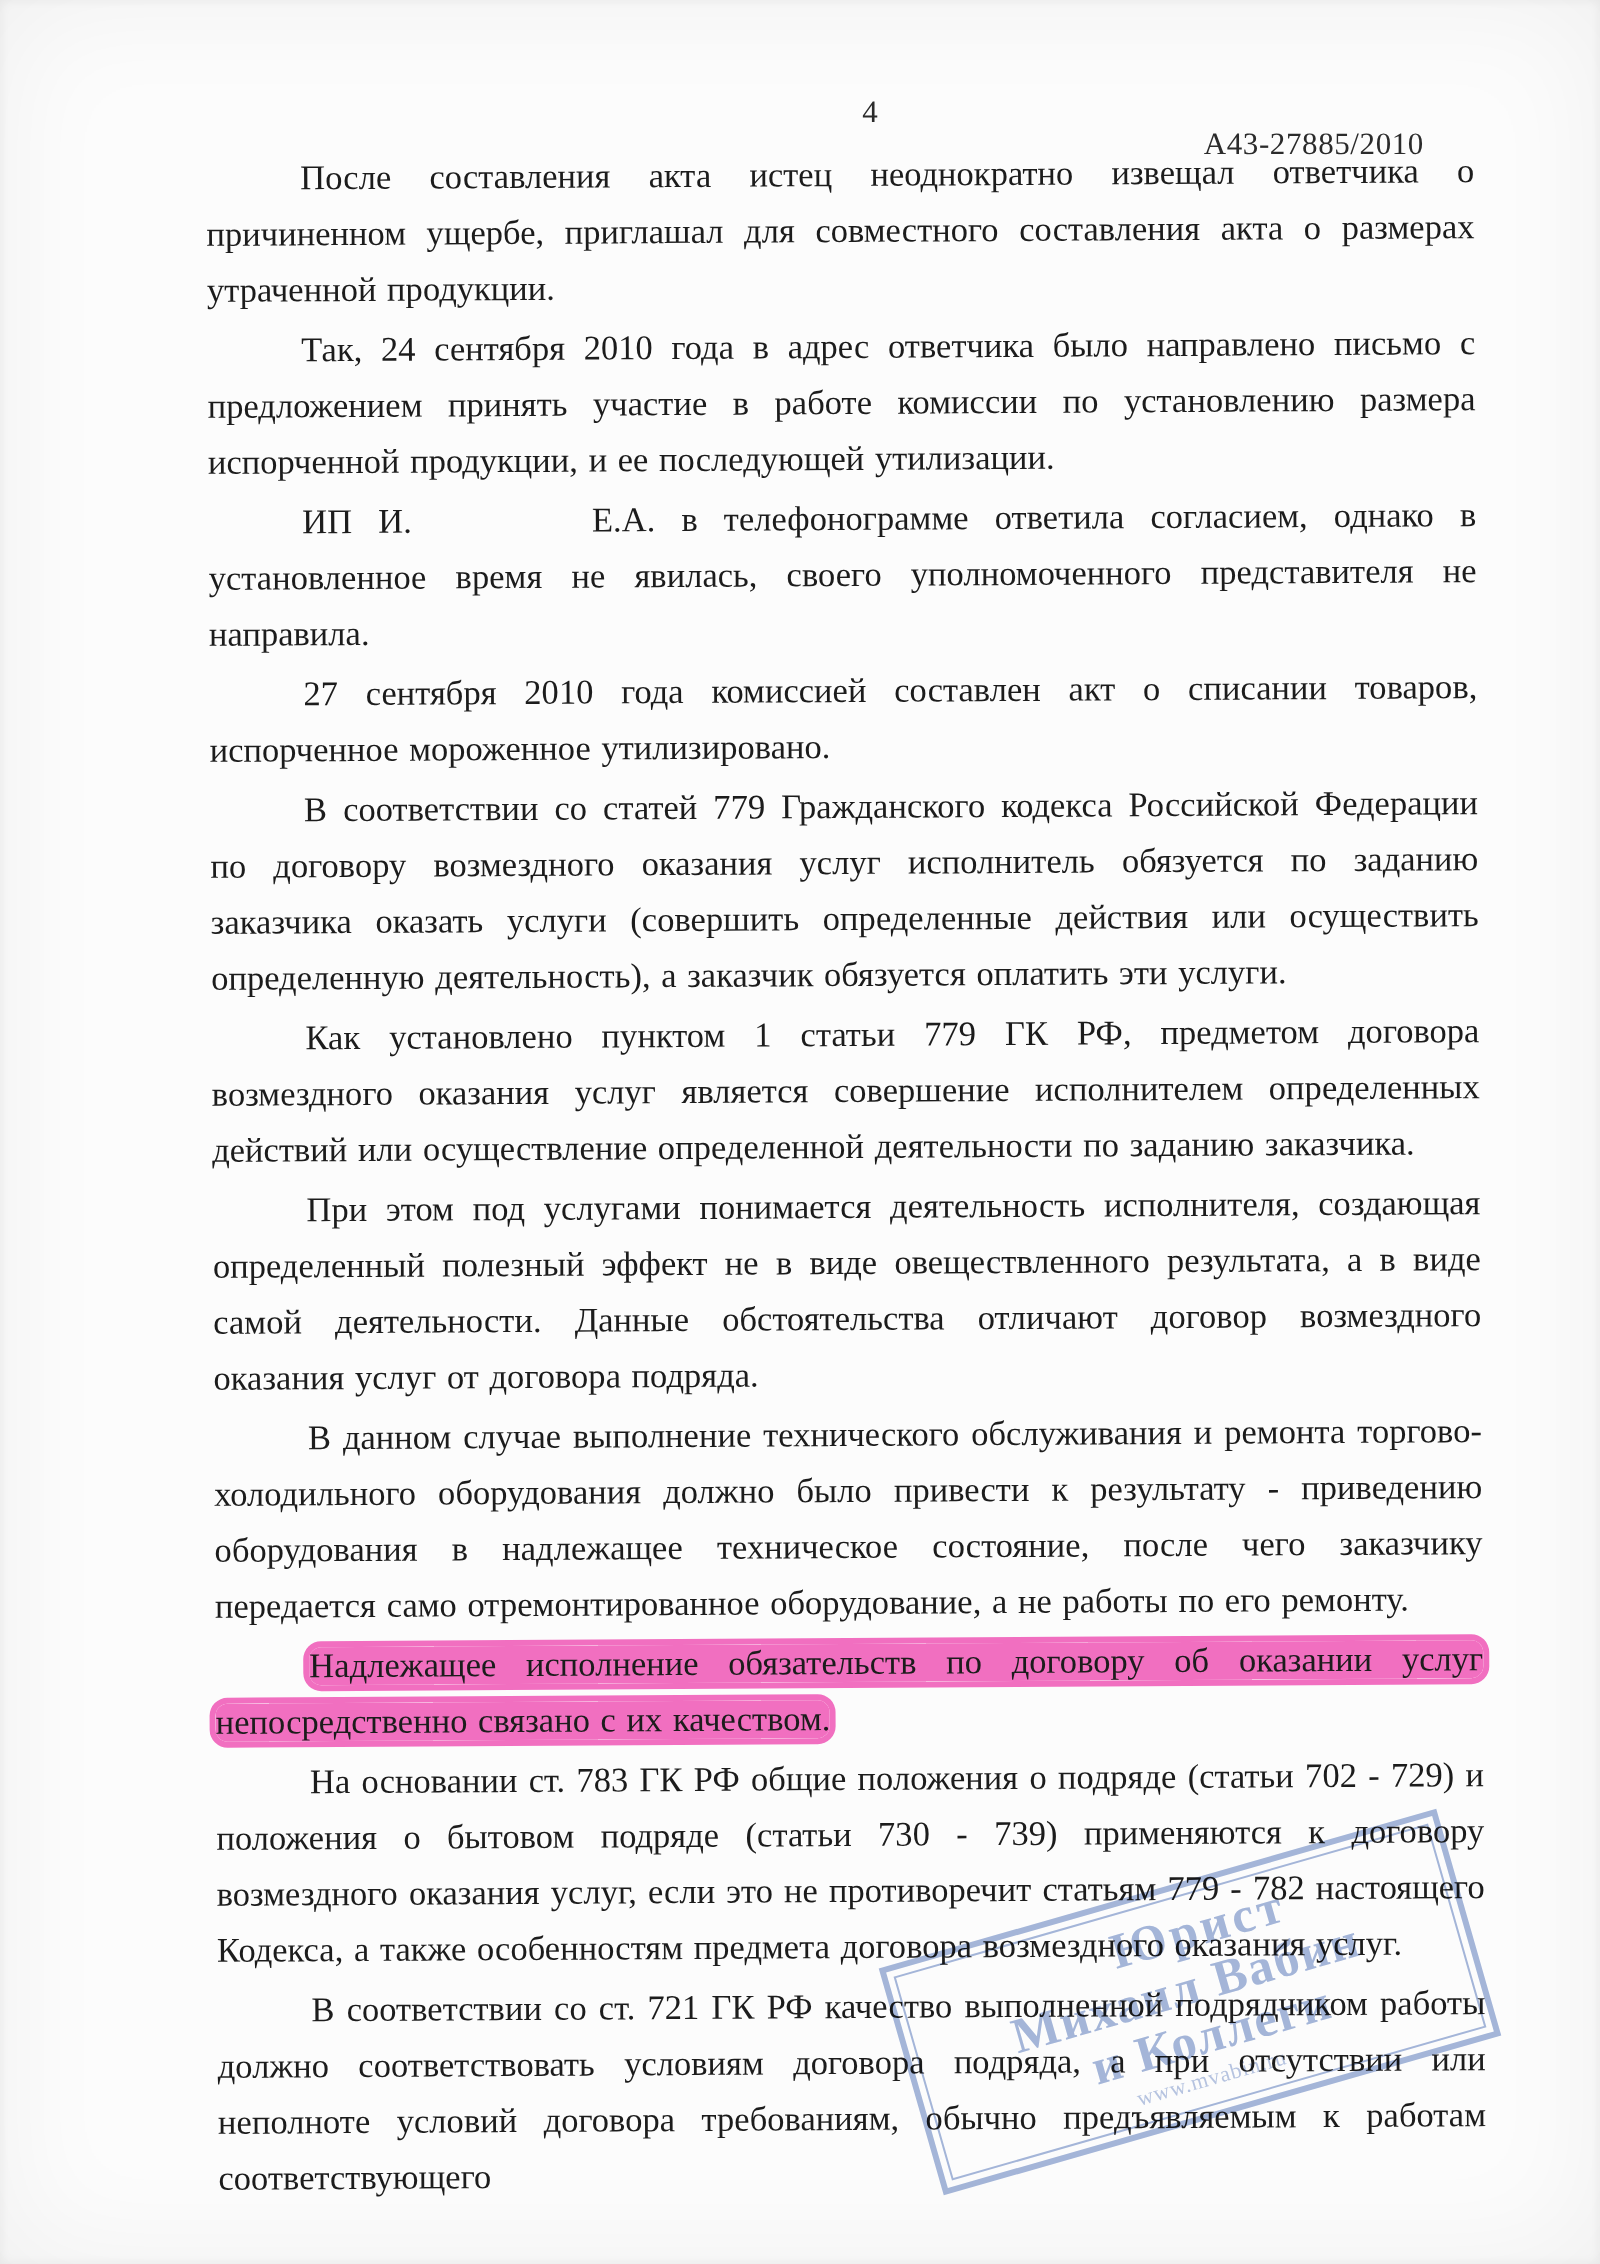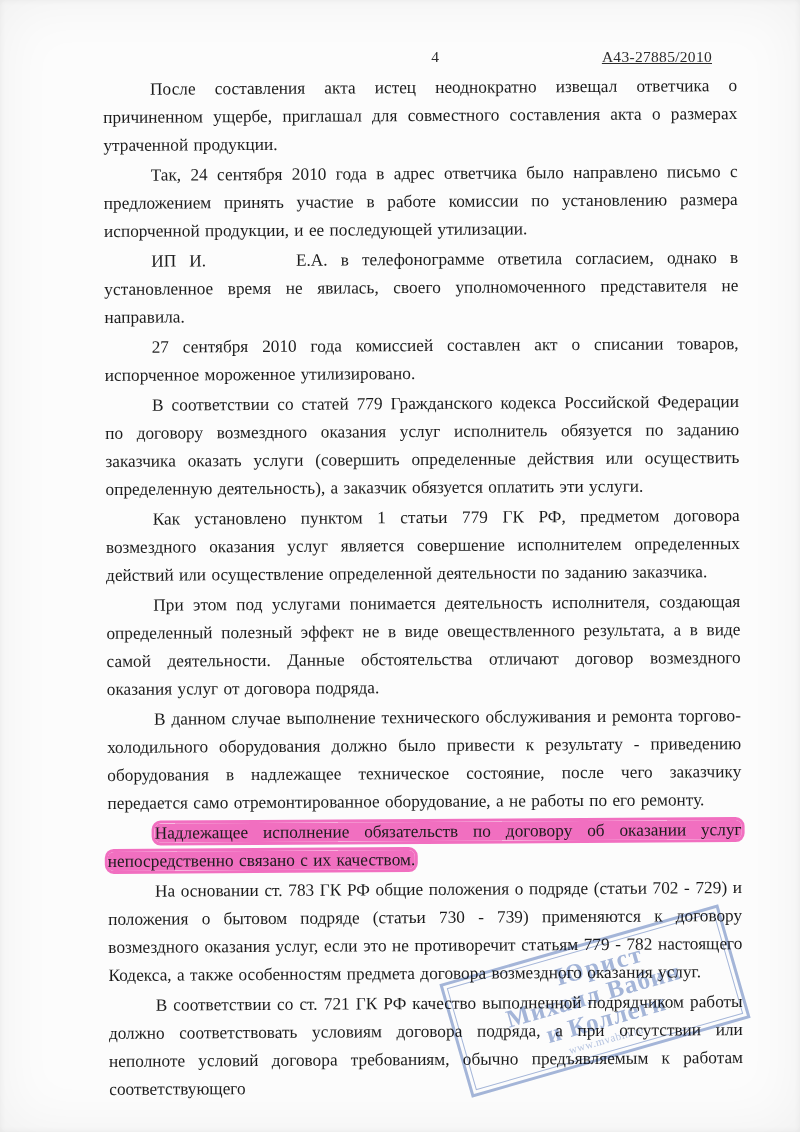--- a/index.html
+++ b/index.html
@@ -15,21 +15,21 @@
   }
   
   .header{
     position:absolute;top:48px;left:103px;width:634px;height:22px;
     font-size:15.5px;color:#2b2b2b;
   }
   .page-num{
     position:absolute;left:0;right:0;text-align:center;padding-left:30px;
   }
   .case-num{
-    position:absolute;right:25px;top:0;letter-spacing:0.3px;text-decoration:underline;
+    position:absolute;right:25px;top:16px;letter-spacing:0.3px;
   }
   
   .doc-body{
     position:absolute;top:74px;left:103px;width:634px;
     font-size:17.3px;line-height:28px;
     text-align:justify;
     transform:rotate(-0.35deg);
     transform-origin:50% 0;
   }
   .para{

